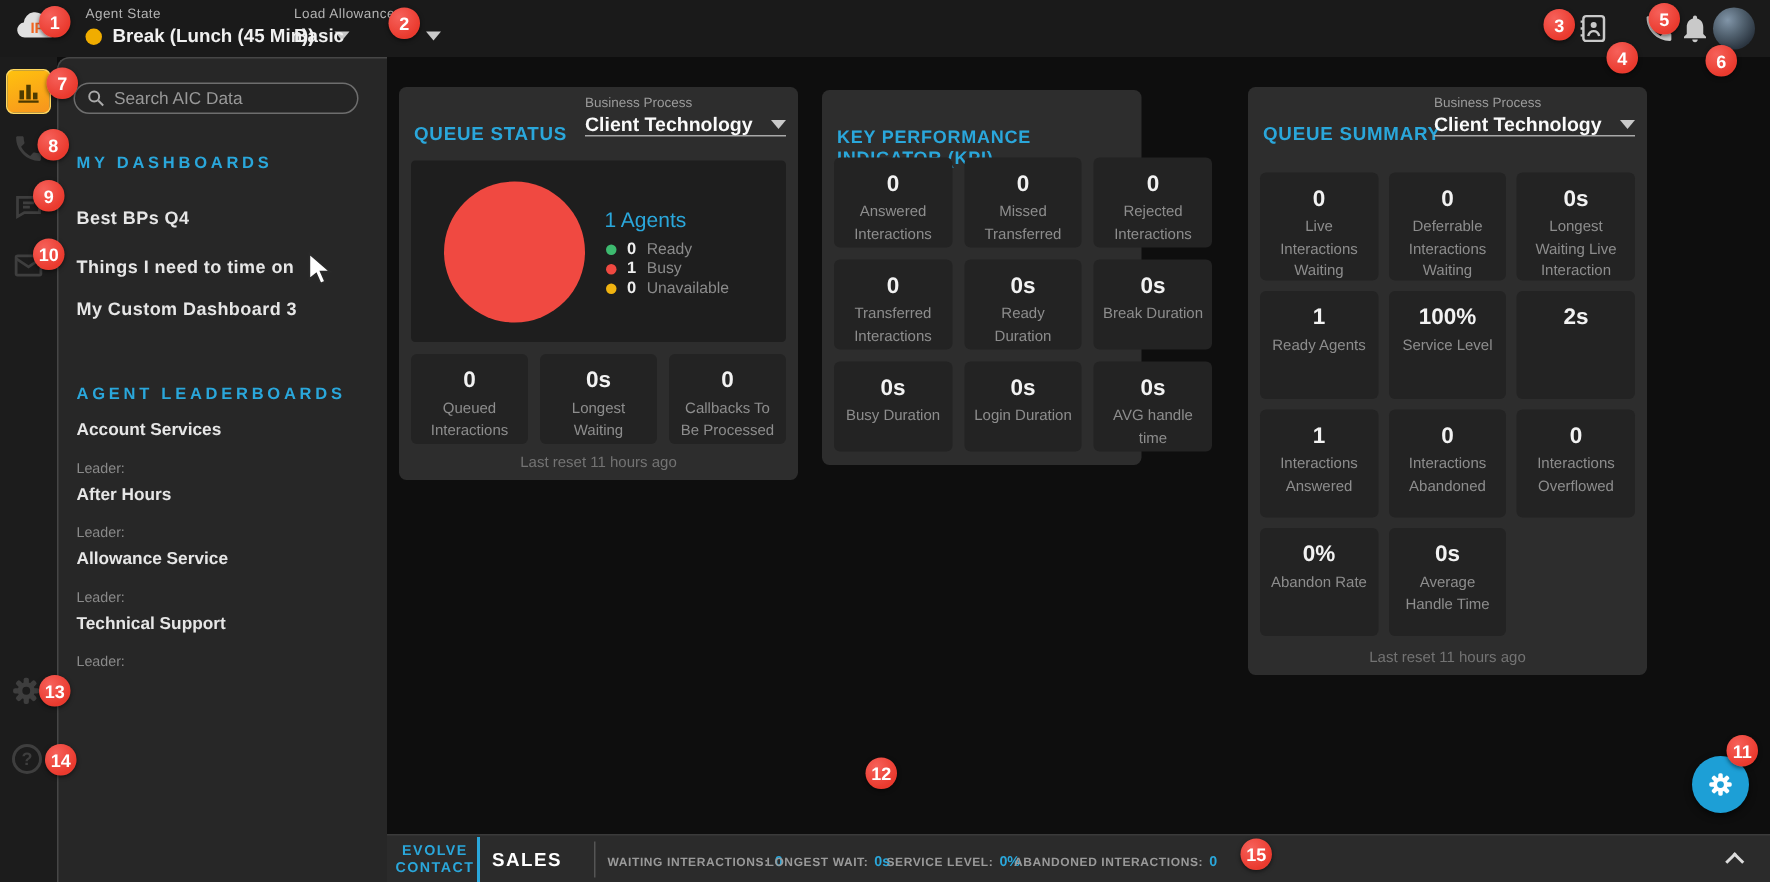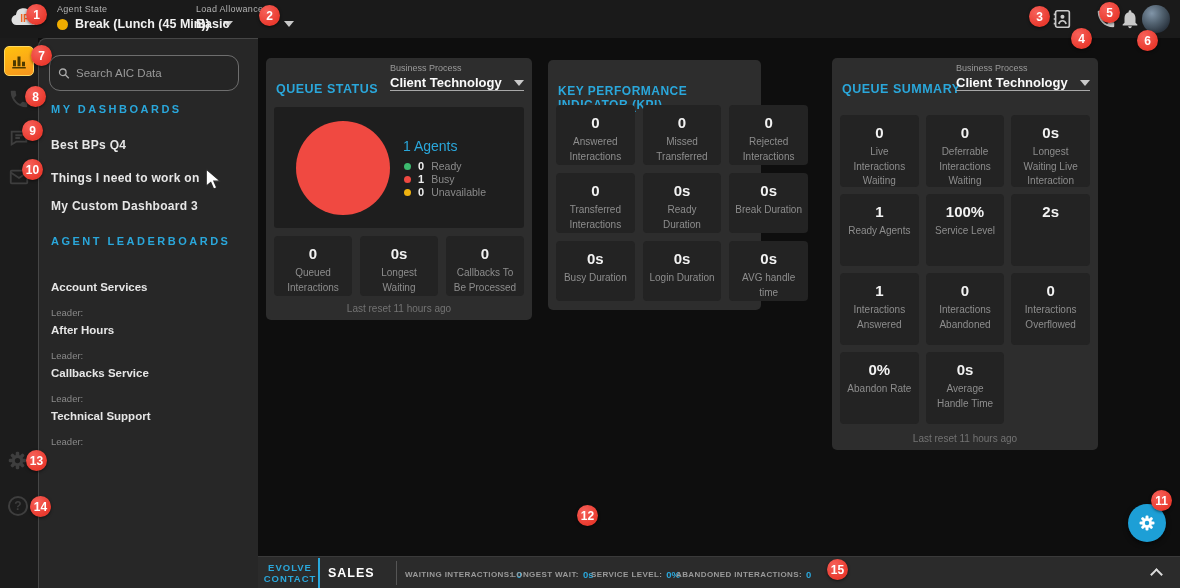--- a/index.html
+++ b/index.html
@@ -23,21 +23,21 @@
   
   .rail { position:absolute; left:0; top:38px; width:38px; height:550px; background:#1c1c1c; }
   .rail-active { position:absolute; left:4px; top:8px; width:30px; height:30px; border-radius:5px;
                  background:linear-gradient(160deg,#ffc20e,#f7941e); border:1px solid #ffd860;
                  display:flex; align-items:center; justify-content:center; cursor:pointer; }
   .rail-icon { position:absolute; left:8px; width:22px; height:22px; cursor:pointer; }
 
   
   .sidepanel { position:absolute; left:38px; top:38px; width:220px; height:550px; background:#272727;
                border-top:1px solid #464646; border-left:1px solid #464646; border-radius:8px 0 0 0; }
-  .search-box { position:absolute; left:10px; top:16px; width:190px; height:36px; border:1.5px solid #6e6e6e;
+  .search-box { position:absolute; left:10px; top:16px; width:190px; height:21px; border:1.5px solid #6e6e6e;
                 border-radius:11px; display:flex; align-items:center; padding:0 8px; gap:6px; background:#252525; }
   .search-input { flex:1; background:transparent; border:none; outline:none; color:#ddd; font-size:11.5px;
                   font-family:"Liberation Sans", sans-serif; }
   .search-input::placeholder { color:#999; }
   .side-title { position:absolute; left:12px; font-size:11px; font-weight:bold; letter-spacing:2.5px; color:#2aa7db; cursor:default; }
   .side-item { position:absolute; left:12px; font-size:12px; font-weight:600; color:#e6e6e6; letter-spacing:.3px; cursor:pointer; }
   .lb-item { position:absolute; left:12px; cursor:pointer; }
   .lb-name { font-size:11.5px; font-weight:bold; color:#e6e6e6; }
   .lb-sub { font-size:9.5px; color:#8a8a8a; margin-top:14px; }
 
@@ -177,35 +177,35 @@
     <div class="search-box">
       <svg width="13" height="13" viewBox="0 0 20 20">
         <circle cx="8" cy="8" r="5.5" fill="none" stroke="#aaa" stroke-width="2.2"></circle>
         <line x1="12.5" y1="12.5" x2="18" y2="18" stroke="#aaa" stroke-width="2.2"></line>
       </svg>
       <input class="search-input" placeholder="Search AIC Data" style="">
     </div>
 
     <div class="side-title" style="top:64px;">MY DASHBOARDS</div>
     <div class="side-item" style="top:99px;">Best BPs Q4</div>
-    <div class="side-item" style="top:132px;">Things I need to work on</div>
+    <div class="side-item" style="top:132px;">Things I need to time on</div>
     <div class="side-item" style="top:160px;">My Custom Dashboard 3</div>
 
-    <div class="side-title" style="top:196px;">AGENT LEADERBOARDS</div>
+    <div class="side-title" style="top:218px;">AGENT LEADERBOARDS</div>
 
     <div class="lb-item" style="top:242px;">
       <div class="lb-name">Account Services</div>
       <div class="lb-sub">Leader:</div>
     </div>
     <div class="lb-item" style="top:285px;">
       <div class="lb-name">After Hours</div>
       <div class="lb-sub">Leader:</div>
     </div>
     <div class="lb-item" style="top:328px;">
-      <div class="lb-name">Callbacks Service</div>
+      <div class="lb-name">Allowance Service</div>
       <div class="lb-sub">Leader:</div>
     </div>
     <div class="lb-item" style="top:371px;">
       <div class="lb-name">Technical Support</div>
       <div class="lb-sub">Leader:</div>
     </div>
   </div>
 
   <div class="panel" style="left:266px;top:58px;width:266px;height:262px;">
     <div class="panel-title">QUEUE STATUS</div>

